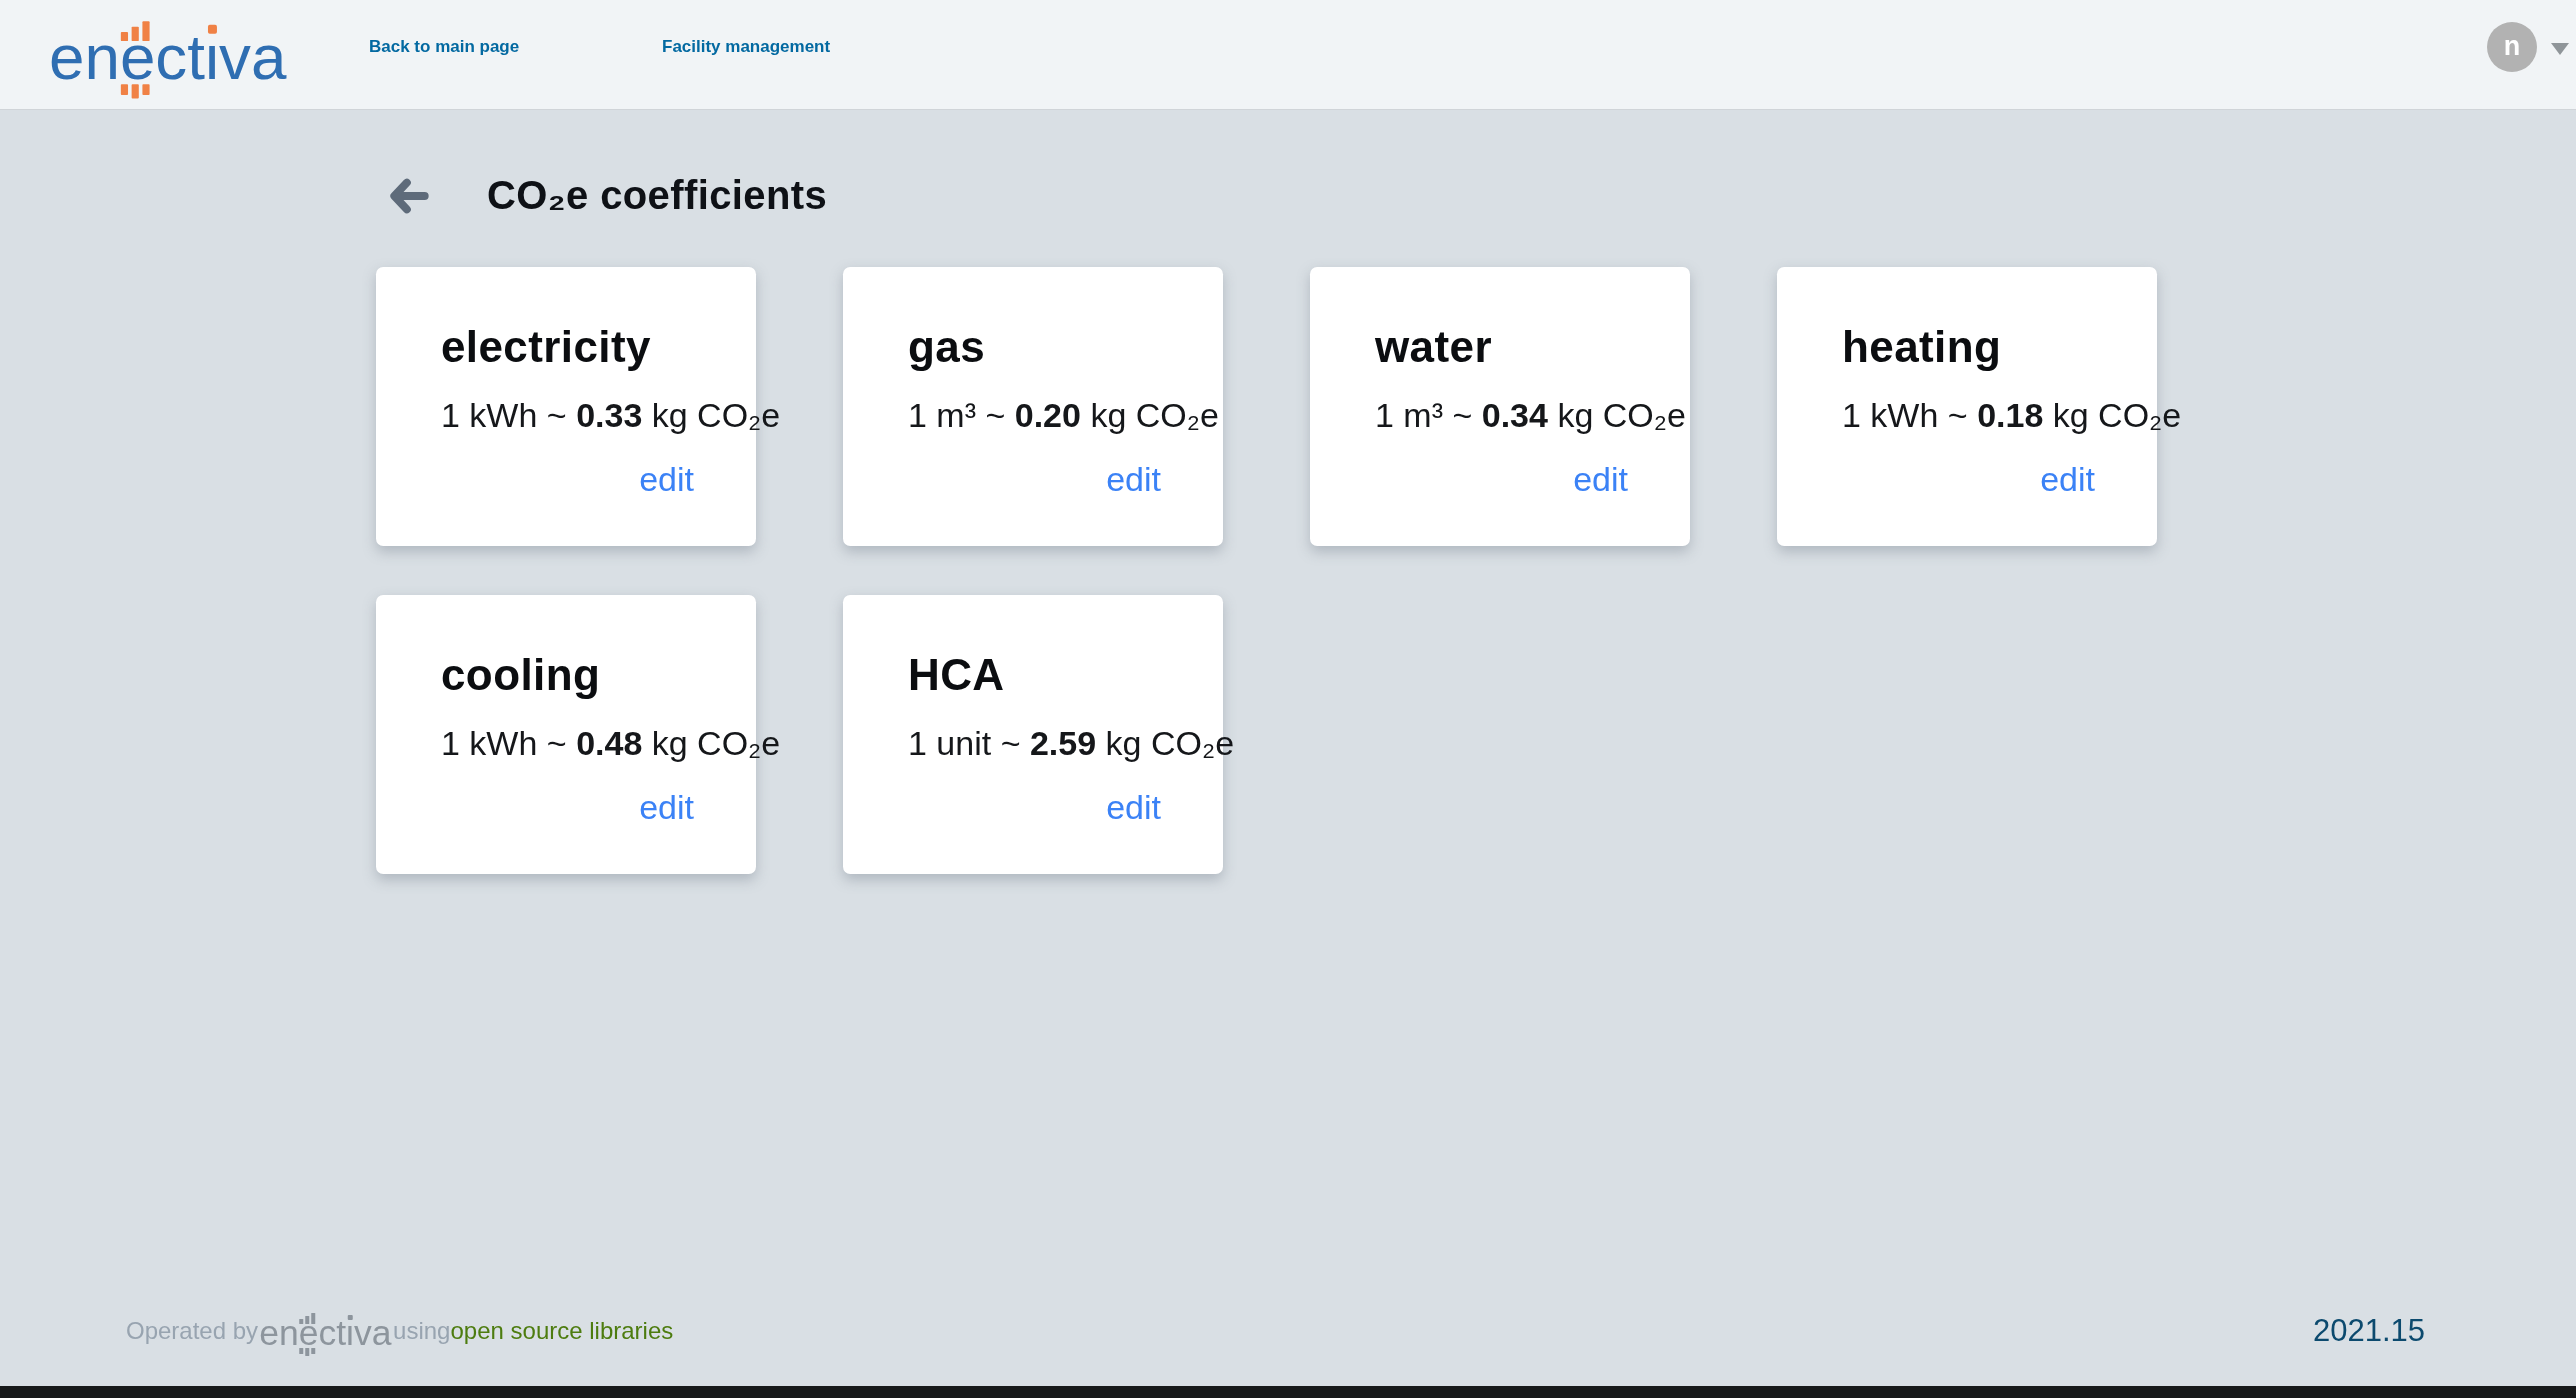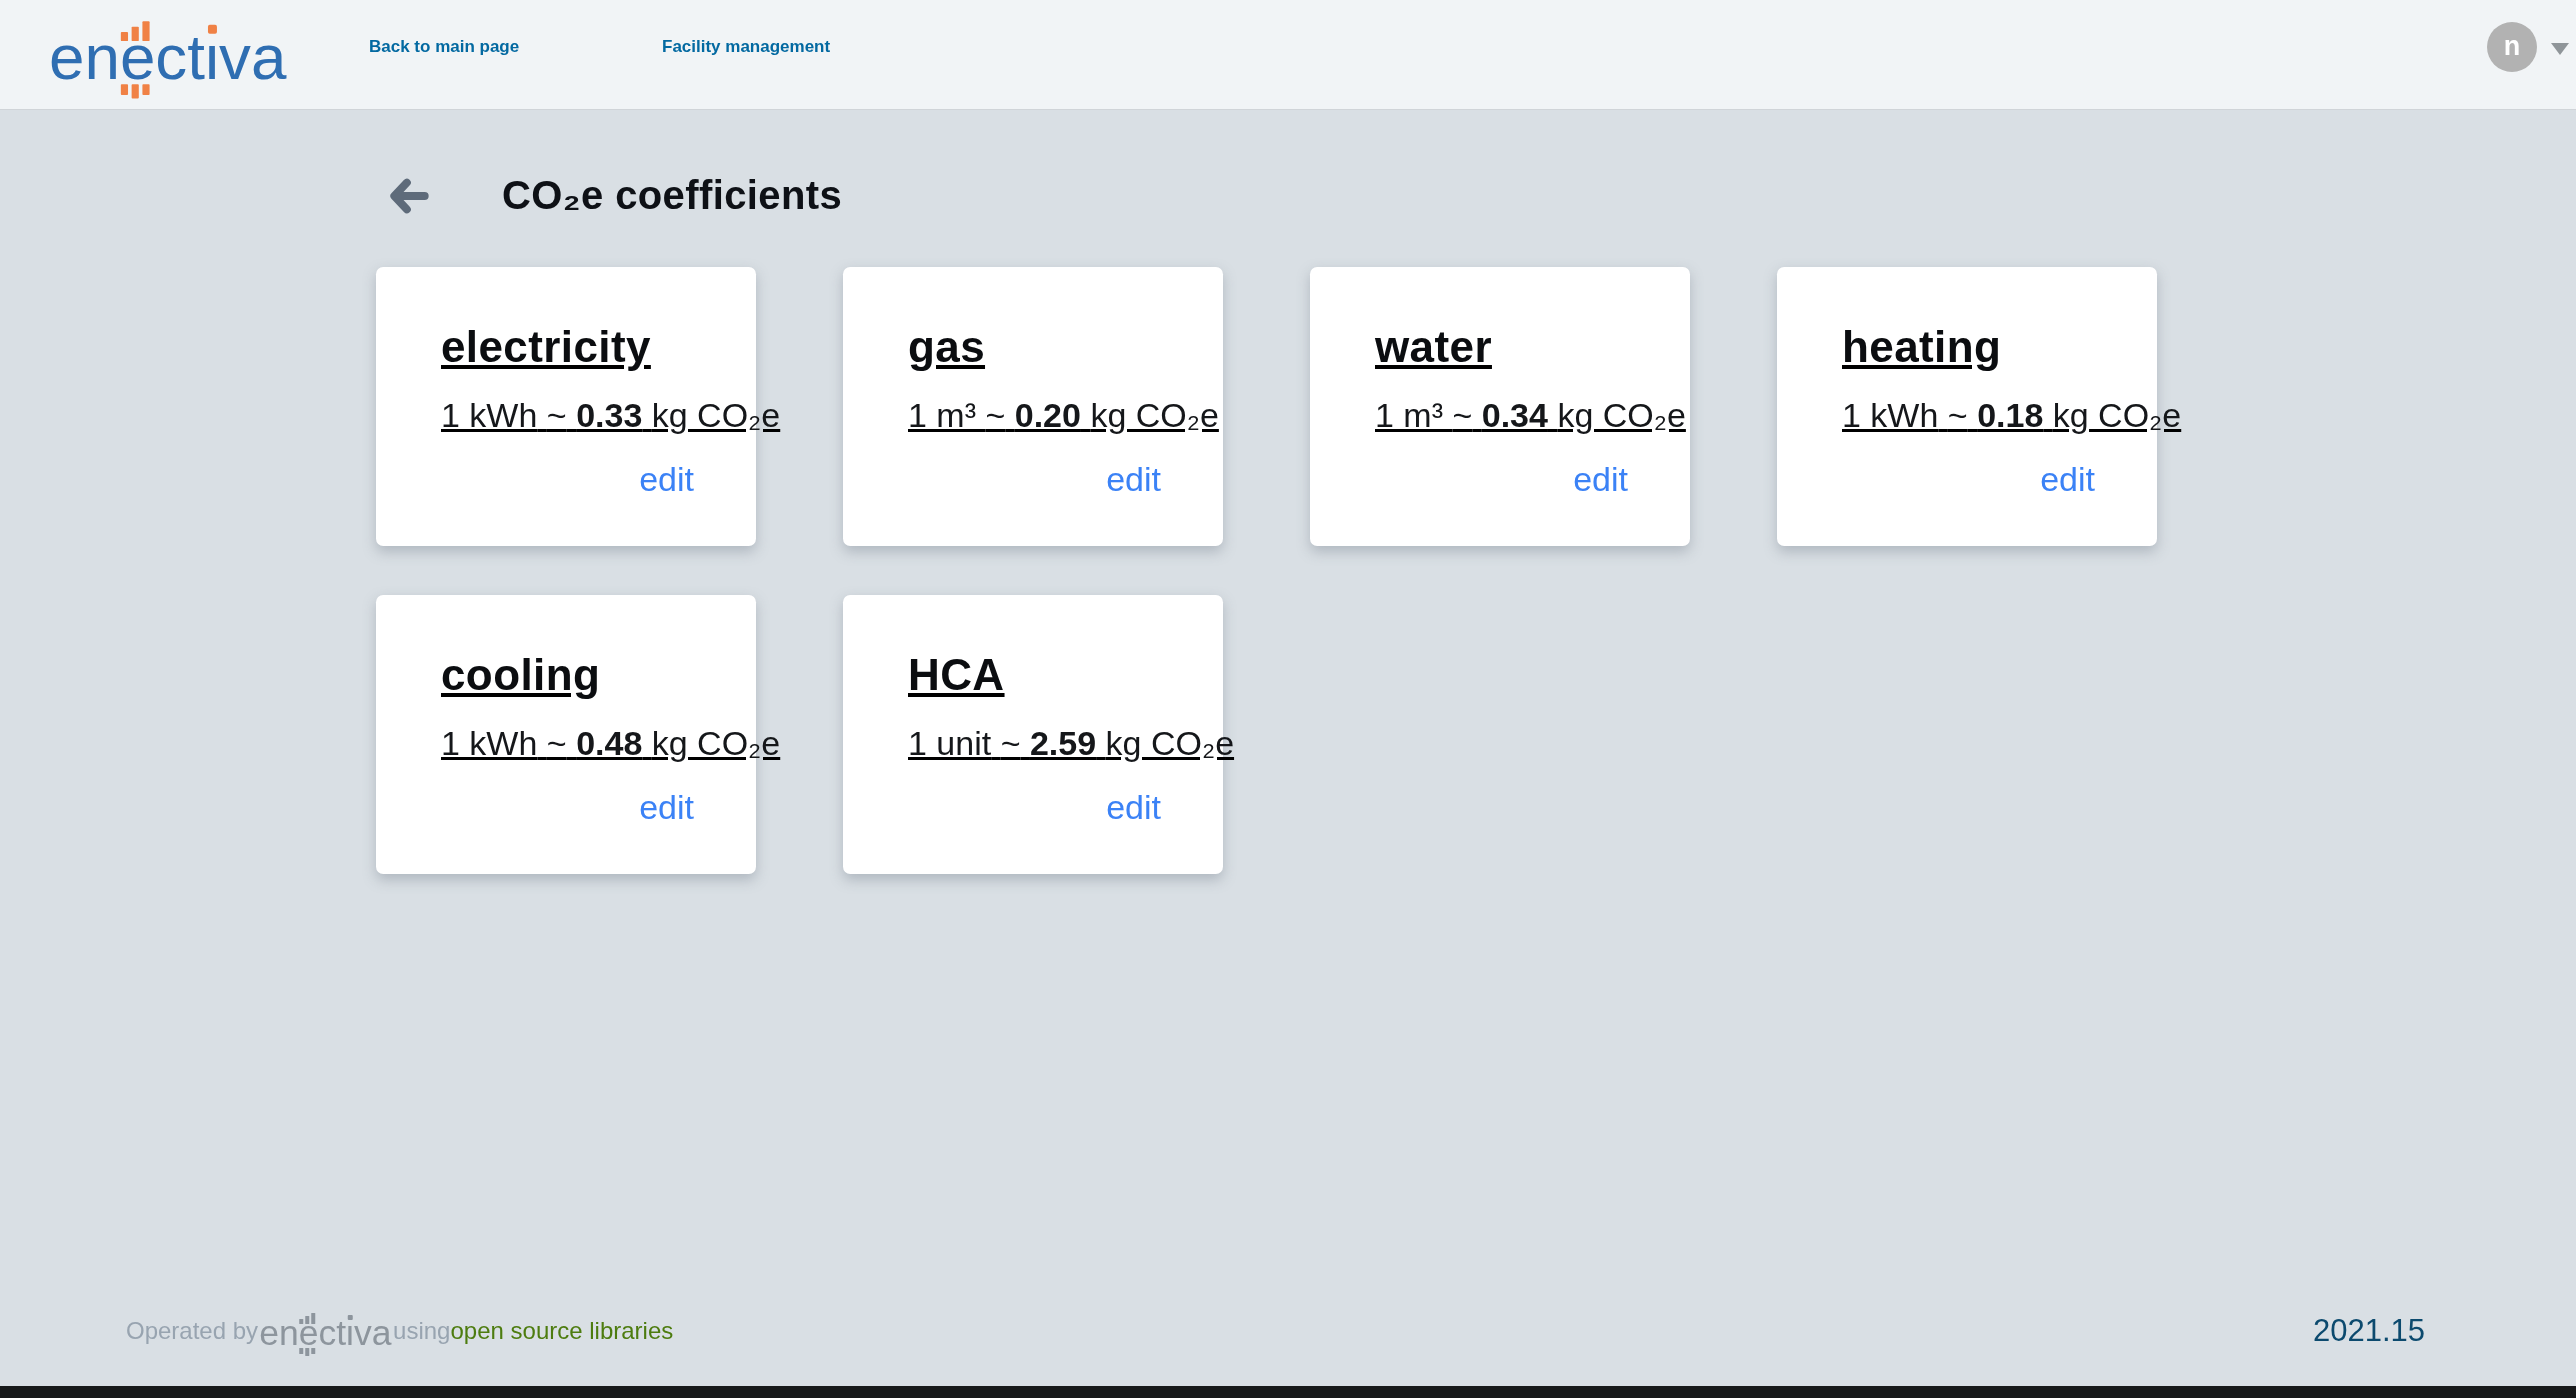--- a/index.html
+++ b/index.html
@@ -64,21 +64,21 @@
     align-items: center;
     margin: 65px 0 0 389px;
     height: 41px;
   }
   .back-arrow {
     width: 41px; height: 36px;
     cursor: pointer;
     flex: 0 0 auto;
   }
   .page-title {
-    margin-left: 72px;
+    margin-left: 57px;
     font-size: 40px;
     font-weight: 800;
     color: #0e1116;
     letter-spacing: 0.4px;
     white-space: nowrap;
   }
 
   
   .cards {
     margin: 51px 0 0 376px;
@@ -88,21 +88,20 @@
     row-gap: 49px;
     width: fit-content;
   }
   .card {
     position: relative;
     width: 380px; height: 279px;
     background: #ffffff;
     border-radius: 7.2px;
     box-shadow: 0 5.4px 12.6px rgba(110, 122, 135, 0.38);
     padding: 58px 65px 49px 65px;
-    text-decoration: underline;
   }
   .card-title {
     font-size: 44px;
     font-weight: 700;
     color: #0b0d10;
     line-height: 1;
     letter-spacing: 0.4px;
   }
   .card-coef {
     margin-top: 27px;

